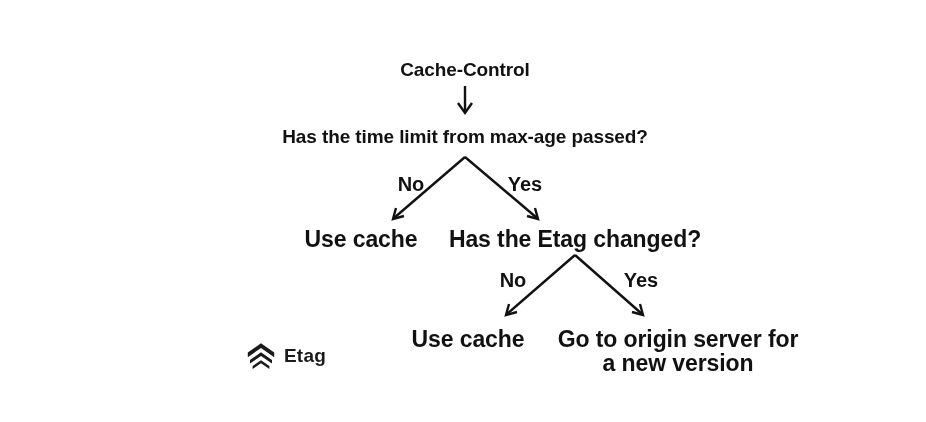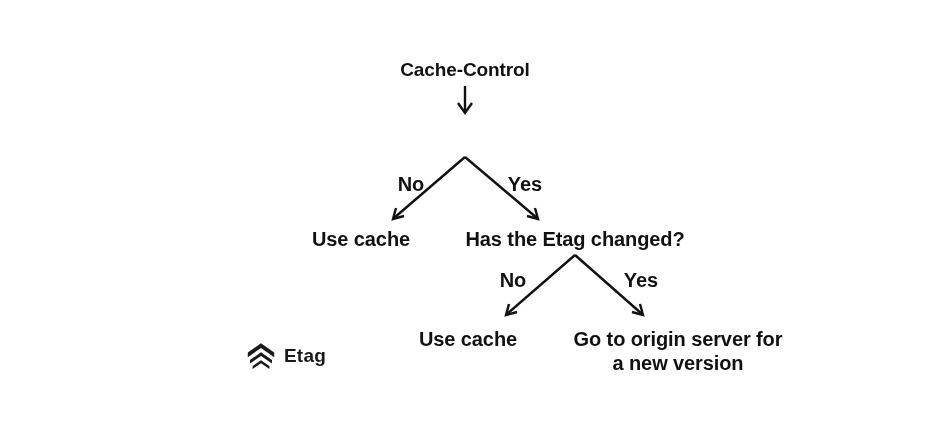--- a/index.html
+++ b/index.html
@@ -33,21 +33,21 @@
   .node {
     position: absolute;
     text-align: center;
     font-weight: bold;
     color: #111111;
     white-space: nowrap;
     line-height: 1.22;
     transform: translate(-50%, -50%);
   }
   .node-lg { font-size: 19px; letter-spacing: -0.1px; }
-  .node-md { font-size: 20px; letter-spacing: -0.1px; }
+  .node-md { font-size: 23px; letter-spacing: -0.1px; }
   .edge-label {
     position: absolute;
     font-size: 20px;
     font-weight: bold;
     color: #111111;
     transform: translate(-50%, -50%);
     white-space: nowrap;
   }
   .brand {
     position: absolute;
@@ -89,20 +89,21 @@
       <line x1="527" y1="255" x2="459" y2="314"></line>
       <polyline points="469,312 458,315 461,304"></polyline>
 
       <line x1="527" y1="255" x2="594" y2="314"></line>
       <polyline points="584,312 595,315 592,304"></polyline>
     </g>
   </svg>
 
   <div class="node node-lg" style="left:417px; top:70px;">Cache-Control</div>
 
+  <div class="node node-lg" style="left:417px; top:137px;">Has the time limit from max-age passed?</div>
 
   <div class="node node-md" style="left:313px; top:239px;">Use cache</div>
 
   <div class="node node-md" style="left:527px; top:239px;text-align:right;">Has the Etag changed?</div>
 
   <div class="node node-md" style="left:420px; top:339px;">Use cache</div>
 
   <div class="node node-md" style="left:630px; top:339px;">Go to origin server for</div>
 
   <div class="node node-md" style="left:630px; top:363px;">a new version</div>

